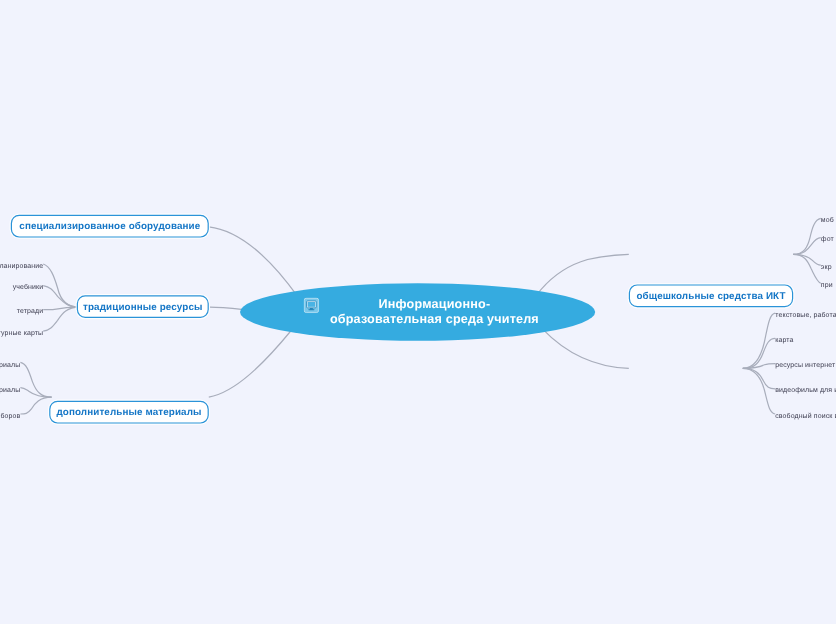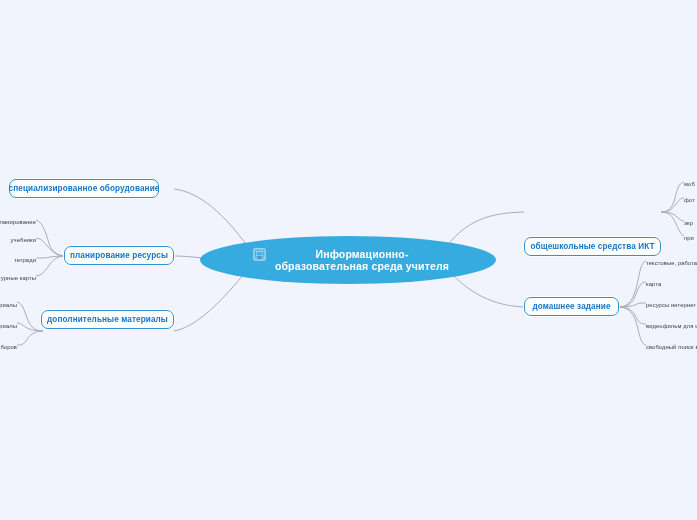--- a/index.html
+++ b/index.html
@@ -163,42 +163,42 @@
           <rect x="3" y="3.5" width="10" height="7" rx="1" fill="#ffffff" stroke="#1d7fb5" stroke-width="0.8"></rect>
           <rect x="4" y="4.5" width="8" height="5" fill="#4ab3e4"></rect>
           <rect x="6.5" y="10.8" width="3" height="1.4" fill="#1d7fb5"></rect>
           <rect x="4.8" y="12" width="6.4" height="1" rx="0.5" fill="#1d7fb5"></rect>
         </svg>
         <div class="root-label">Информационно-
 образовательная среда учителя</div>
       </div>
     </div>
 
-    <div class="branch-node" style="left:9px; top:179px; width:150px;">
+    <div class="branch-node" style="left:9px; top:179px; width:165px;">
       <span class="branch-label">специализированное оборудование</span>
     </div>
 
     <div class="branch-node" style="left:64px; top:246px; width:110px;">
-      <span class="branch-label">планирование ресурсы</span>
+      <span class="branch-label">традиционные ресурсы</span>
     </div>
 
     <div class="leaf-node left-leaf" style="left:-16px; top:212px; width:52px;">
       <span class="leaf-label">планирование</span>
     </div>
     <div class="leaf-node left-leaf" style="left:-8px; top:230px; width:44px;">
       <span class="leaf-label">учебники</span>
     </div>
     <div class="leaf-node left-leaf" style="left:-6px; top:250px; width:42px;">
       <span class="leaf-label">тетради</span>
     </div>
     <div class="leaf-node left-leaf" style="left:-22px; top:268px; width:58px;">
       <span class="leaf-label">контурные карты</span>
     </div>
 
-    <div class="branch-node" style="left:41px; top:310px; width:133px;">
+    <div class="branch-node" style="left:41px; top:334px; width:133px;">
       <span class="branch-label">дополнительные материалы</span>
     </div>
 
     <div class="leaf-node left-leaf" style="left:-17px; top:295px; width:34px;">
       <span class="leaf-label">материалы</span>
     </div>
     <div class="leaf-node left-leaf" style="left:-17px; top:316px; width:34px;">
       <span class="leaf-label">материалы</span>
     </div>
     <div class="leaf-node left-leaf" style="left:-14px; top:337px; width:31px;">
@@ -215,23 +215,20 @@
     <div class="leaf-node right-leaf" style="left:684px; top:190px; width:30px;">
       <span class="leaf-label">фот</span>
     </div>
     <div class="leaf-node right-leaf" style="left:684px; top:213px; width:30px;">
       <span class="leaf-label">экр</span>
     </div>
     <div class="leaf-node right-leaf" style="left:684px; top:228px; width:30px;">
       <span class="leaf-label">при</span>
     </div>
 
-    <div class="branch-node" style="left:524px; top:297px; width:95px;">
-      <span class="branch-label">домашнее задание</span>
-    </div>
 
     <div class="leaf-node right-leaf" style="left:646px; top:253px; width:56px;">
       <span class="leaf-label">текстовые, работа с</span>
     </div>
     <div class="leaf-node right-leaf" style="left:646px; top:274px; width:56px;">
       <span class="leaf-label">карта</span>
     </div>
     <div class="leaf-node right-leaf" style="left:646px; top:295px; width:56px;">
       <span class="leaf-label">ресурсы интернет</span>
     </div>

